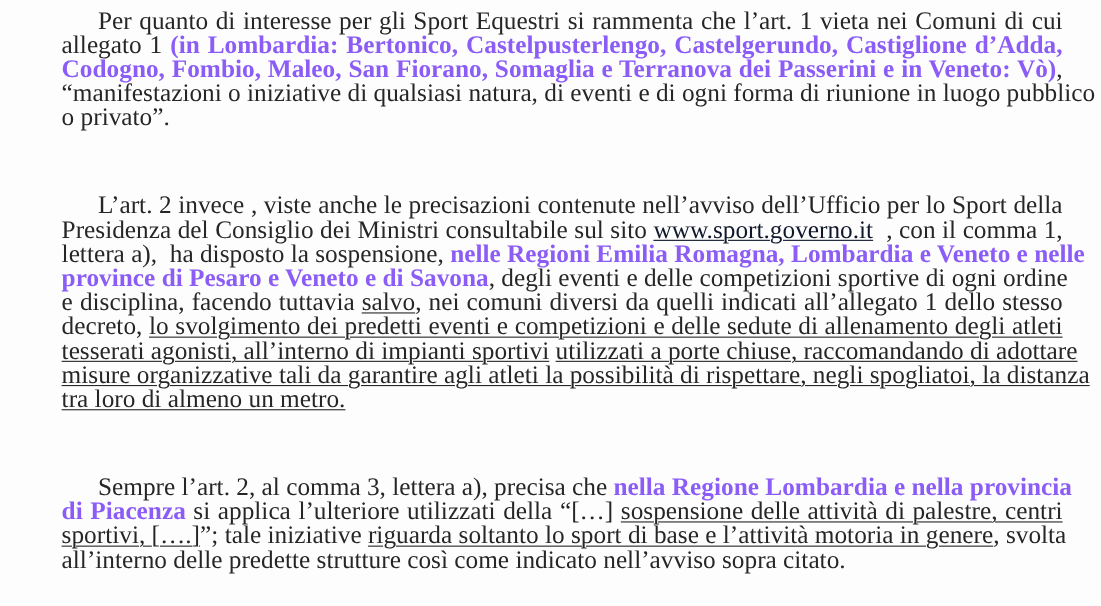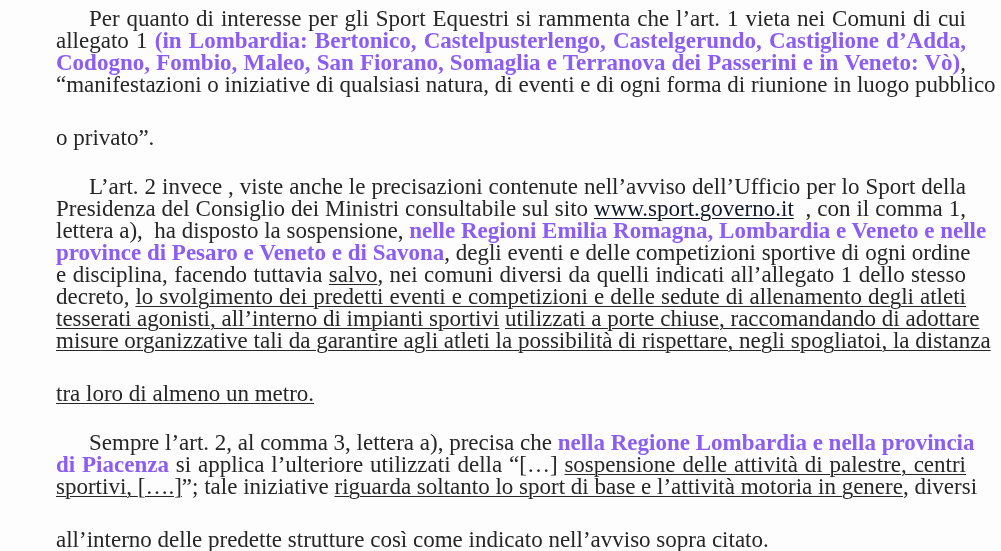--- a/index.html
+++ b/index.html
@@ -13,21 +13,21 @@
     position: relative; width: 1001px; height: 551px;
     background: #fdfdfd;
   }
   .para { position: absolute; left: 56px; width: 910px; }
   .line {
     position: absolute; left: 0; width: 910px;
     font-size: 23px; line-height: 22px; height: 22px;
     white-space: nowrap;
     text-align: justify; text-align-last: justify;
   }
-  .line.last { text-align-last: left; margin-top: 31px; }
+  .line.last { text-align-last: left; }
   .line.indent { padding-left: 33px; width: 877px; }
   .b { font-weight: bold; color: #8b5cf6; }
   .i { }
   .u { text-decoration: underline; text-decoration-thickness: 1px; text-underline-offset: 2px; }
   .link { color: #0f172a; text-decoration: underline; text-decoration-thickness: 1px; text-underline-offset: 2px; cursor: pointer; }
 </style>
 </head>
 <body>
 
 <div class="page">
@@ -81,20 +81,20 @@
   </div>
 
   <div class="para" style="top:432px;">
     <div class="line indent" style="top:0px;">
       <span>Sempre l’art. 2, al comma 3, lettera a), precisa che </span><span class="b">nella Regione Lombardia e nella provincia</span>
     </div>
     <div class="line" style="top:22px;">
       <span class="b">di Piacenza</span><span> si applica l’ulteriore utilizzati della “</span><span class="i">[…]</span><span> </span><span class="u">sospensione delle attività di palestre, centri</span>
     </div>
     <div class="line" style="top:44px;">
-      <span class="u">sportivi, </span><span class="i u">[….]</span><span>”; tale iniziative </span><span class="u">riguarda soltanto lo sport di base e l’attività motoria in genere</span><span>, diversi</span>
+      <span class="u">sportivi, </span><span class="i u">[….]</span><span>”; tale iniziative </span><span class="u">riguarda soltanto lo sport di base e l’attività motoria in genere</span><span>, svolta</span>
     </div>
     <div class="line last" style="top:66px;">
       <span>all’interno delle predette strutture così come indicato nell’avviso sopra citato.</span>
     </div>
   </div>
 
 </div>
 
 </body></html>

